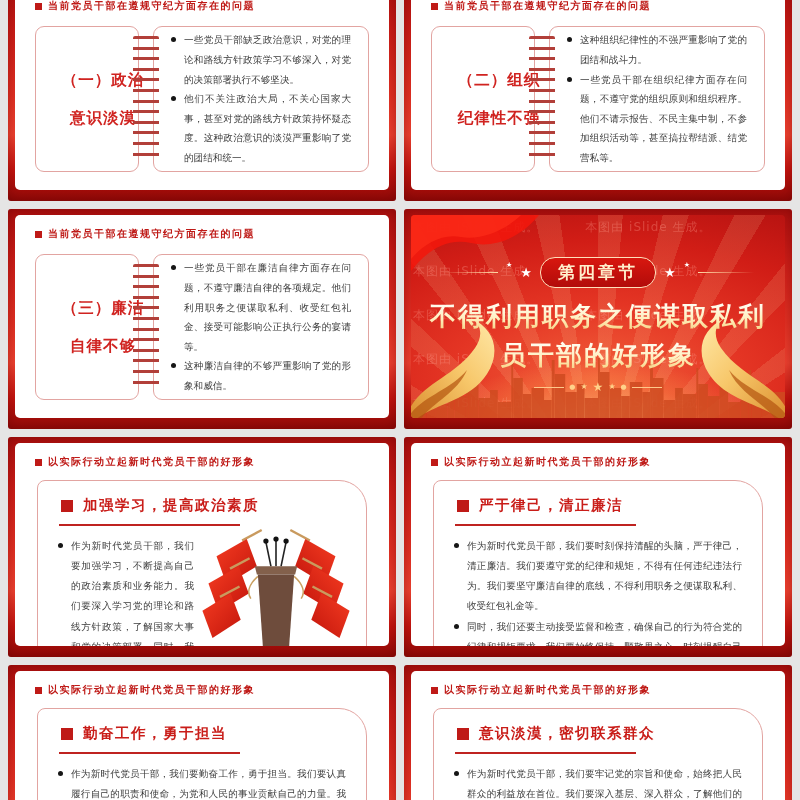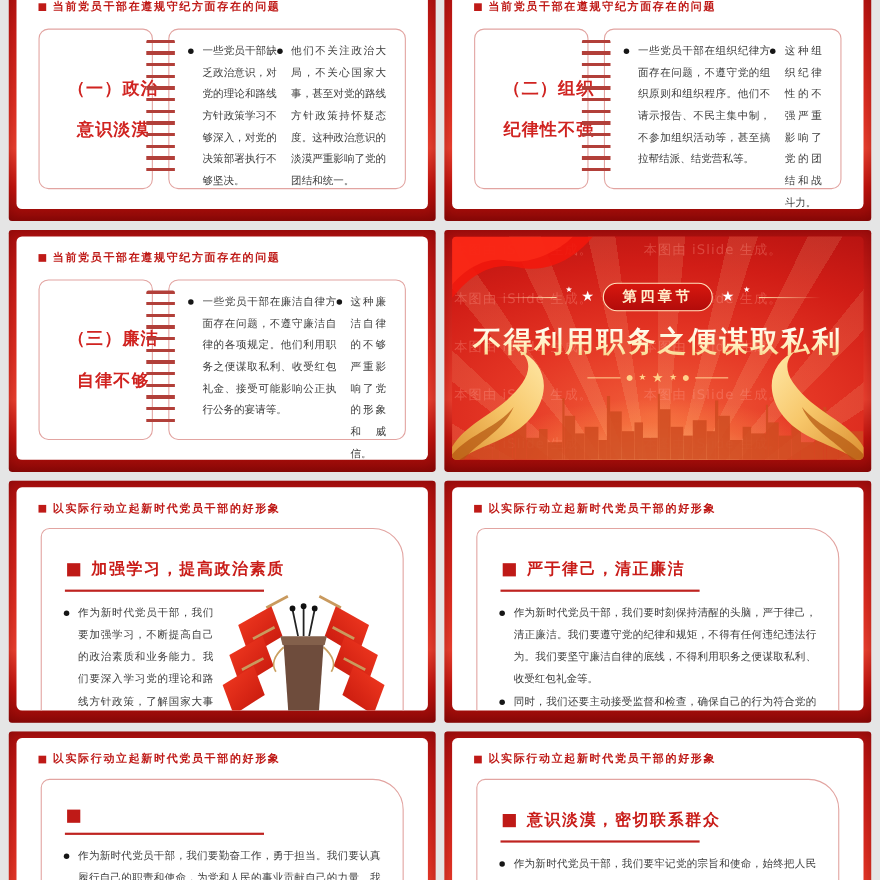--- a/index.html
+++ b/index.html
@@ -22,29 +22,29 @@
 
   
   .book { display:flex; margin:13px 20px 0; height:146px; position:relative; }
   .card { border:1px solid #e2a4a1; border-radius:9px; background:#fff;padding-left:32px; }
   .card.left { width:104px; flex:none; display:flex; flex-direction:column;
     justify-content:center; align-items:center; gap:17px; margin-right:7px; }
   .big { color:#d02320; font-weight:800; font-size:15.5px; letter-spacing:1px; white-space:nowrap; }
   .stitches { width:26px; flex:none; align-self:center; height:126px; margin:0 -13px; z-index:2;
     background:repeating-linear-gradient(180deg,#b23f39 0 3px,rgba(0,0,0,0) 3px 10.6px);
     border-radius:2px; }
-  .card.right { flex:1; margin-left:7px; display:flex; flex-direction:row;
+  .card.right { flex:1; margin-left:7px; display:flex; flex-direction:column;
     justify-content:center; padding:10px 17px; }
   .bullet { display:flex; }
   .dot { width:5px; height:5px; border-radius:50%; background:#161616; flex:none; margin:7px 8px 0 0; }
   .bt { font-size:9.6px; color:#3c3c3c; line-height:2.05; text-align:justify; }
 
   
   .acard { margin:11px 22px 0; border:1px solid #e2a4a1; border-radius:8px 28px 8px 8px;
-    height:180px; padding:27px 20px 0; }
+    height:180px; padding:15px 20px 0; }
   .atitle-row { display:flex; align-items:center; gap:10px; margin-left:3px; }
   .sq2 { width:12px; height:12px; background:#bf1a17; flex:none; }
   .atitle { color:#c91d19; font-weight:800; font-size:14.5px; letter-spacing:1.5px; white-space:nowrap; }
   .underline { height:2px; background:#bf2320; width:63%; margin:9px 0 10px 1px; }
   .abody { display:flex; }
   .bullets { flex:1; display:flex; flex-direction:column; }
   .abody .bt { font-size:9.6px; line-height:2.1; }
   .abody.split .bullets { max-width:216px; }
   .podium-wrap { width:152px; flex:none; margin:-10px -6px 0 6px; }
 
@@ -56,21 +56,21 @@
   .wm { position:absolute; inset:0; display:flex; flex-wrap:wrap; gap:27px 46px; padding:4px 0 0 2px;
     color:#ff9f90; opacity:.33; font-size:12px; letter-spacing:1px; align-content:flex-start; overflow:hidden; }
   .wm span { white-space:nowrap; }
   .flag-tl { position:absolute; top:0; left:0; }
   .badge-row { position:relative; margin-top:42px; display:flex; justify-content:center; align-items:center; gap:8px; z-index:3; }
   .dline { width:56px; height:1px; background:linear-gradient(90deg,rgba(255,218,166,0),#ffd9a6); }
   .dline.r { transform:scaleX(-1); }
   .star { color:#fff; font-size:13px; line-height:1; }
   .star.sm { font-size:7px; transform:translateY(-7px); }
   .pill { border:1px solid #ffdfbb; background:linear-gradient(180deg,#d8170f,#b20c0a);
-    color:#ffeecb; font-weight:bold; font-size:13px; letter-spacing:3px; padding:3px 17px;
+    color:#ffeecb; font-weight:bold; font-size:17px; letter-spacing:3px; padding:3px 17px;
     border-radius:15px; white-space:nowrap; }
   .ttl { position:relative; z-index:3; text-align:center; font-weight:900; font-size:26px; line-height:1.5;
     letter-spacing:2px; margin-top:9px;
     background:linear-gradient(180deg,#fffdf2 18%,#ffeebb 58%,#f2c469 100%);
     -webkit-background-clip:text; background-clip:text; color:transparent; }
   .sub-decor { position:relative; z-index:3; display:flex; justify-content:center; align-items:center;
     gap:5px; margin-top:6px; color:#ffd28a; }
   .sline { width:30px; height:1px; background:#ffc88a; }
   .sdot { font-size:7px; line-height:1; }
   .sstar { font-size:8px; line-height:1; }
@@ -122,25 +122,25 @@
       </div>
       <div class="book">
         <div class="card left">
           <div class="big">（二）组织</div>
           <div class="big">纪律性不强</div>
         </div>
         <div class="stitches"></div>
         <div class="card right">
           <div class="bullet">
             <span class="dot"></span>
+            <span class="bt">这种组织纪律性的不强严重影响了党的团结和战斗力。</span>
+          </div>
+          <div class="bullet">
+            <span class="dot"></span>
             <span class="bt">一些党员干部在组织纪律方面存在问题，不遵守党的组织原则和组织程序。他们不请示报告、不民主集中制，不参加组织活动等，甚至搞拉帮结派、结党营私等。</span>
-          </div>
-          <div class="bullet">
-            <span class="dot"></span>
-            <span class="bt">这种组织纪律性的不强严重影响了党的团结和战斗力。</span>
           </div>
         </div>
       </div>
     </div>
   </section>
 
   <section class="slide">
     <div class="inner">
       <div class="hdr">
         <span class="sq"></span>
@@ -189,20 +189,21 @@
       <div class="badge-row">
         <span class="dline"></span>
         <span class="star sm">★</span>
         <span class="star">★</span>
         <span class="pill">第四章节</span>
         <span class="star">★</span>
         <span class="star sm">★</span>
         <span class="dline r"></span>
       </div>
       <div class="ttl">不得利用职务之便谋取私利</div>
+      <div class="ttl" style="margin-top:0;">员干部的好形象</div>
       <div class="sub-decor">
         <span class="sline"></span>
         <span class="sdot">●</span>
         <span class="sstar">★</span>
         <span class="sstar mid">★</span>
         <span class="sstar">★</span>
         <span class="sdot">●</span>
         <span class="sline"></span>
       </div>
       <div class="glow"></div>
@@ -366,20 +367,21 @@
 
   <section class="slide">
     <div class="inner">
       <div class="hdr">
         <span class="sq"></span>
         <span class="hdr-text">以实际行动立起新时代党员干部的好形象</span>
       </div>
       <div class="acard">
         <div class="atitle-row">
           <span class="sq2"></span>
+          <span class="atitle">勤奋工作，勇于担当</span>
         </div>
         <div class="underline"></div>
         <div class="abody">
           <div class="bullets">
             <div class="bullet">
               <span class="dot"></span>
               <span class="bt">作为新时代党员干部，我们要勤奋工作，勇于担当。我们要认真履行自己的职责和使命，为党和人民的事业贡献自己的力量。我们要敢于面对困难和挑战，勇于承担责任和风险。</span>
             </div>
 
           </div>

